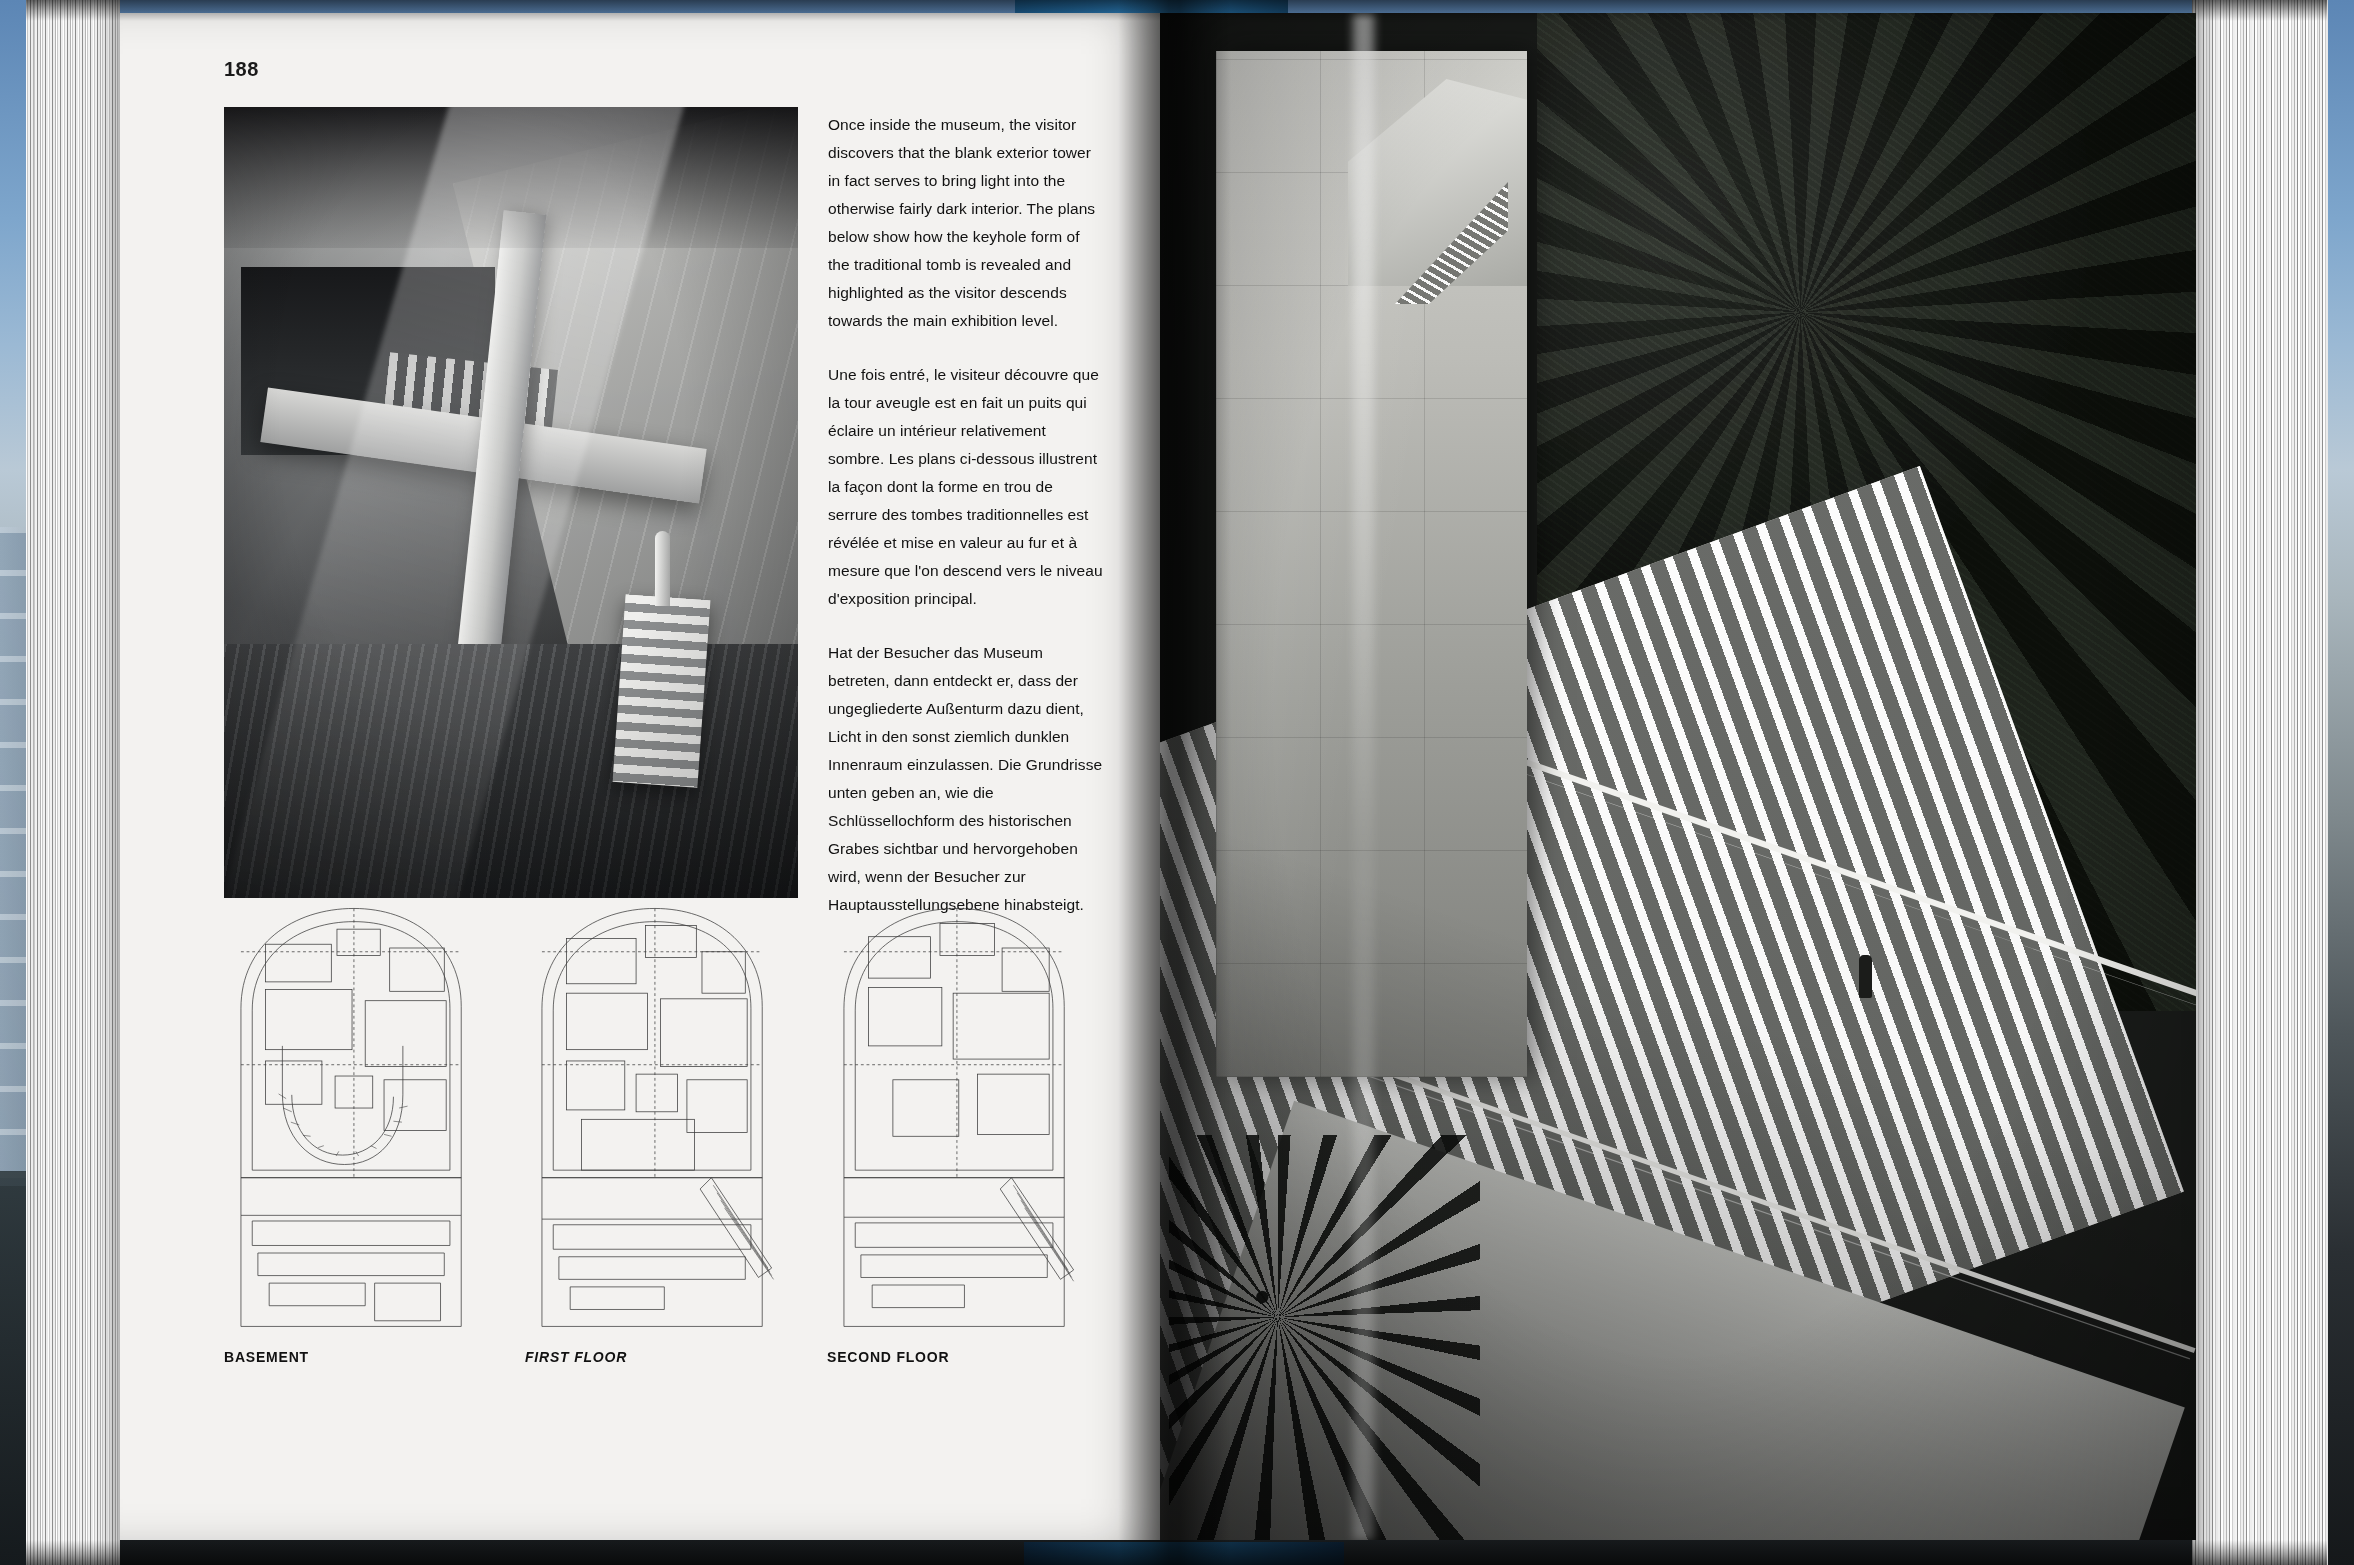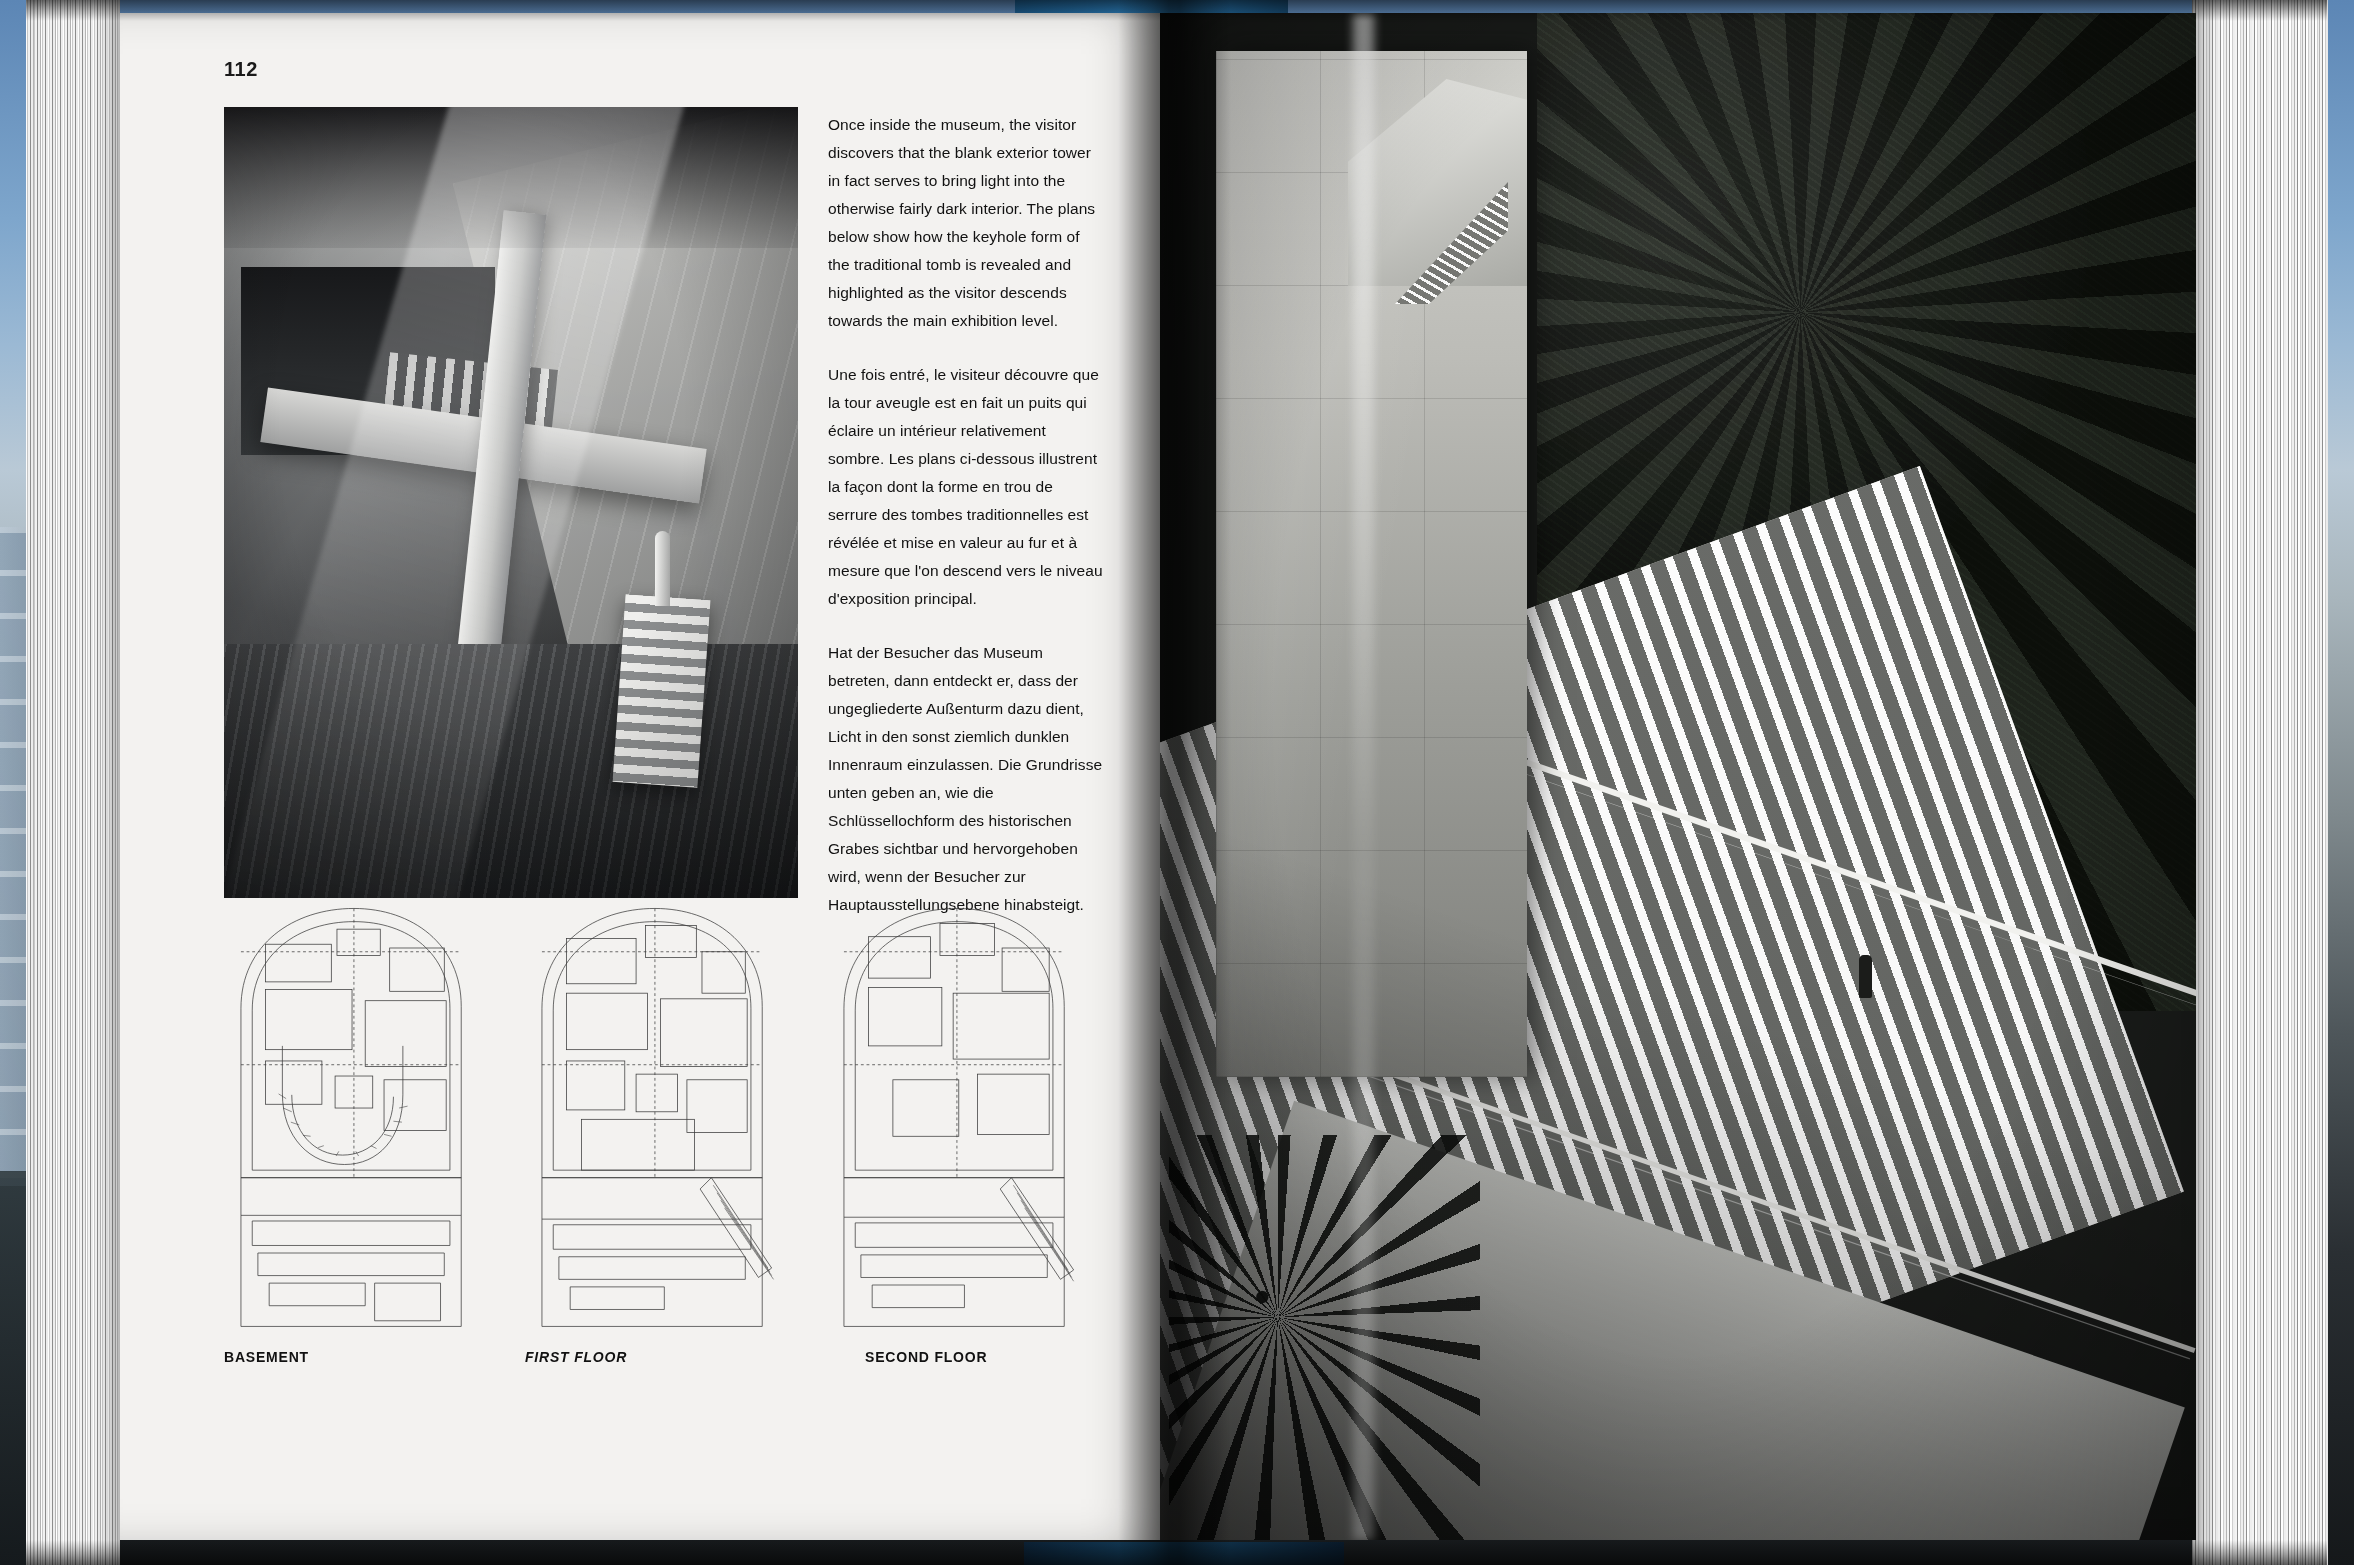--- a/index.html
+++ b/index.html
@@ -312,21 +312,21 @@
   .plan-label {
     position: absolute;
     top: 454px;
     font-size: 14px;
     font-weight: bold;
     letter-spacing: 0.8px;
     color: #111;
   }
   .pl-1 { left: 0px; }
   .pl-2 { left: 301px; font-style: italic; }
-  .pl-3 { left: 603px; margin-left: 38px; }
+  .pl-3 { left: 603px; }
 
   
   .gutter {
     position: absolute;
     left: 1092px;
     top: 0;
     width: 113px;
     height: 1566px;
     background: linear-gradient(90deg, rgba(0,0,0,0.0), rgba(0,0,0,0.55) 45%, rgba(0,0,0,0.55) 55%, rgba(0,0,0,0.0));
     pointer-events: none;
@@ -509,21 +509,21 @@
 
   <div class="book">
 
     <div class="edges edges-left"></div>
     <div class="edges edges-right"></div>
     <div class="cover-strip"></div>
     <div class="cover-strip-top"></div>
 
     <div class="page-left">
 
-      <div class="folio">112</div>
+      <div class="folio">188</div>
 
       <div class="photo-interior">
         <div class="pi-bg"></div>
         <div class="pi-wall-right"></div>
         <div class="pi-darkroom"></div>
         <div class="pi-chairs"></div>
         <div class="pi-slab"></div>
         <div class="pi-column"></div>
         <div class="pi-floor"></div>
         <div class="pi-stair"></div>

